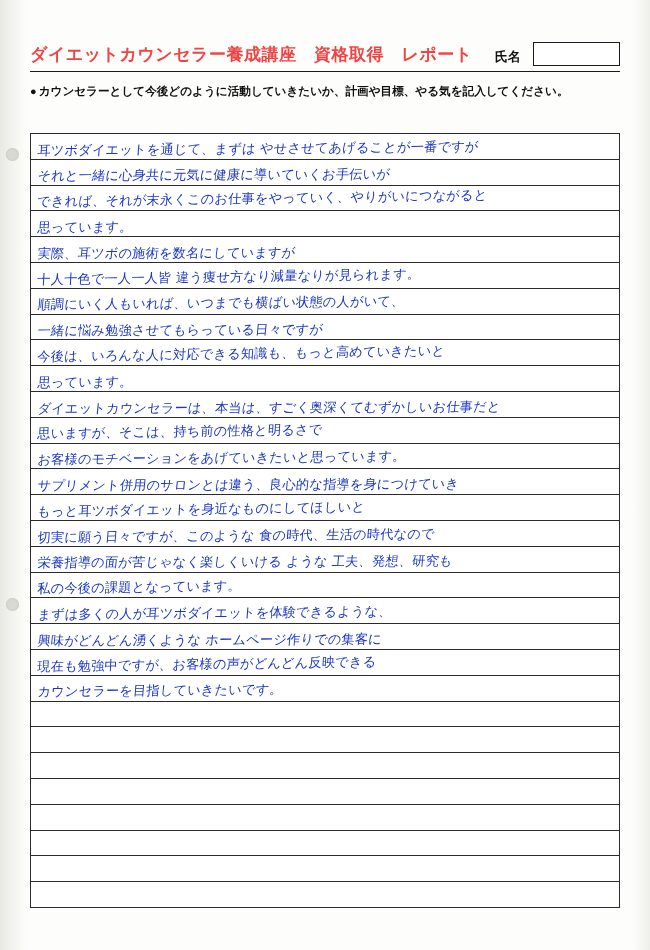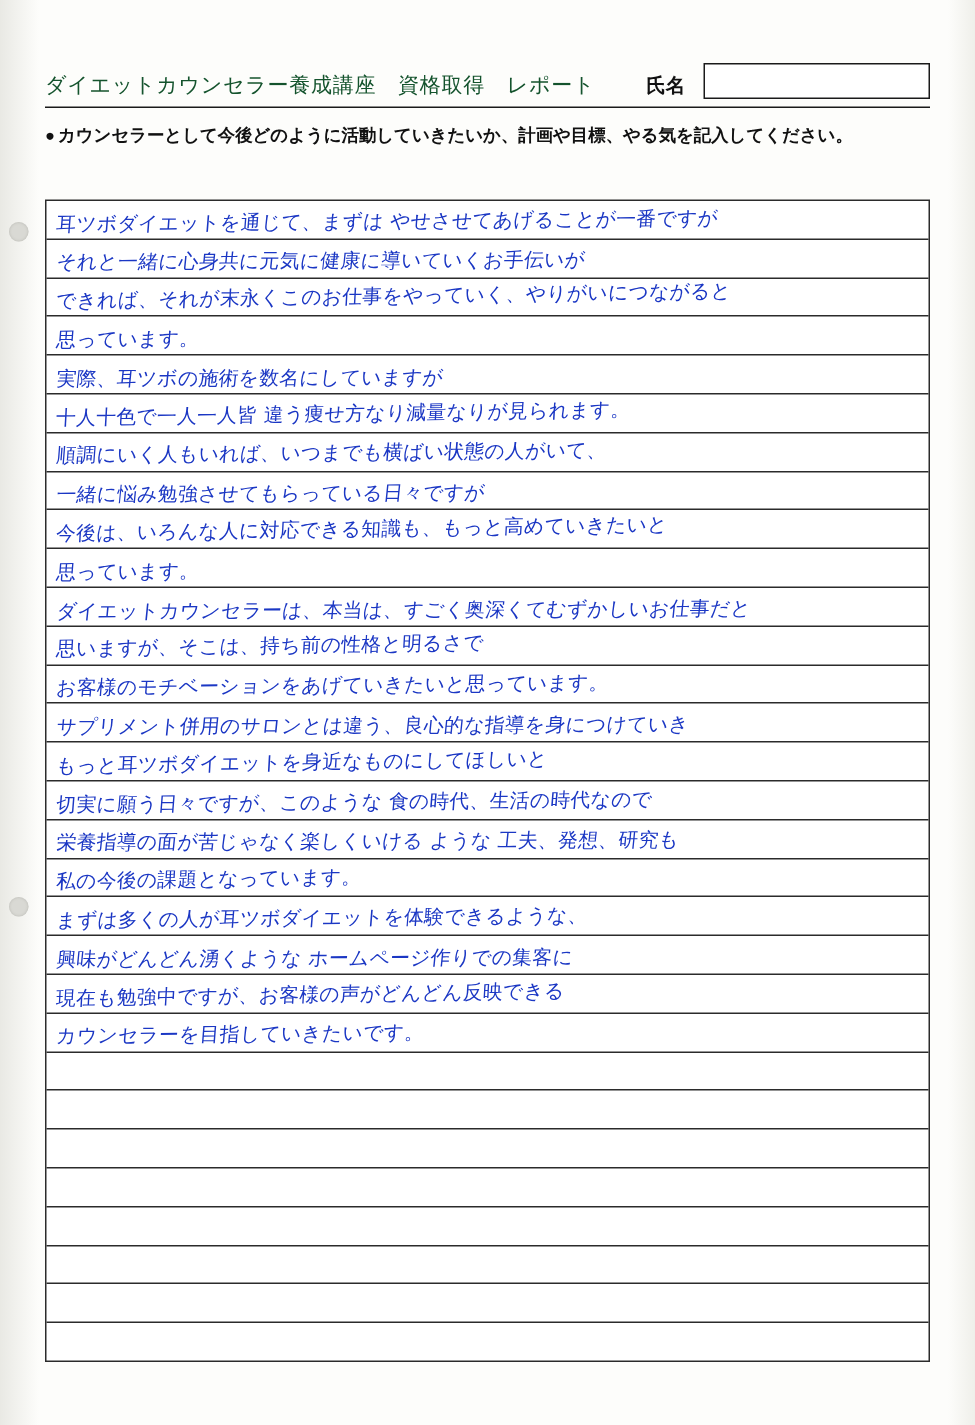--- a/index.html
+++ b/index.html
@@ -56,31 +56,31 @@
     left: 30px;
     top: 42px;
     width: 590px;
   }
   .title-row {
     display: flex;
     align-items: flex-end;
     gap: 10px;
   }
   .doc-title {
-    font-weight: normal;
-    font-size: 14px;
+    font-weight: bold;
+    font-size: 17px;
     letter-spacing: 0.5px;
-    color: #14532d;
+    color: #ef4444;
     white-space: nowrap;
   }
   .name-label {
     font-weight: bold;
     font-size: 13px;
     color: #111;
-    margin-left: 24px;
+    margin-left: 12px;
     white-space: nowrap;
   }
   .name-box {
     flex: 1;
     height: 22px;
     border: 1.3px solid #1a1a1a;
     border-right: 1.3px solid #1a1a1a;
     margin-left: 2px;
     background: #fff;
   }

